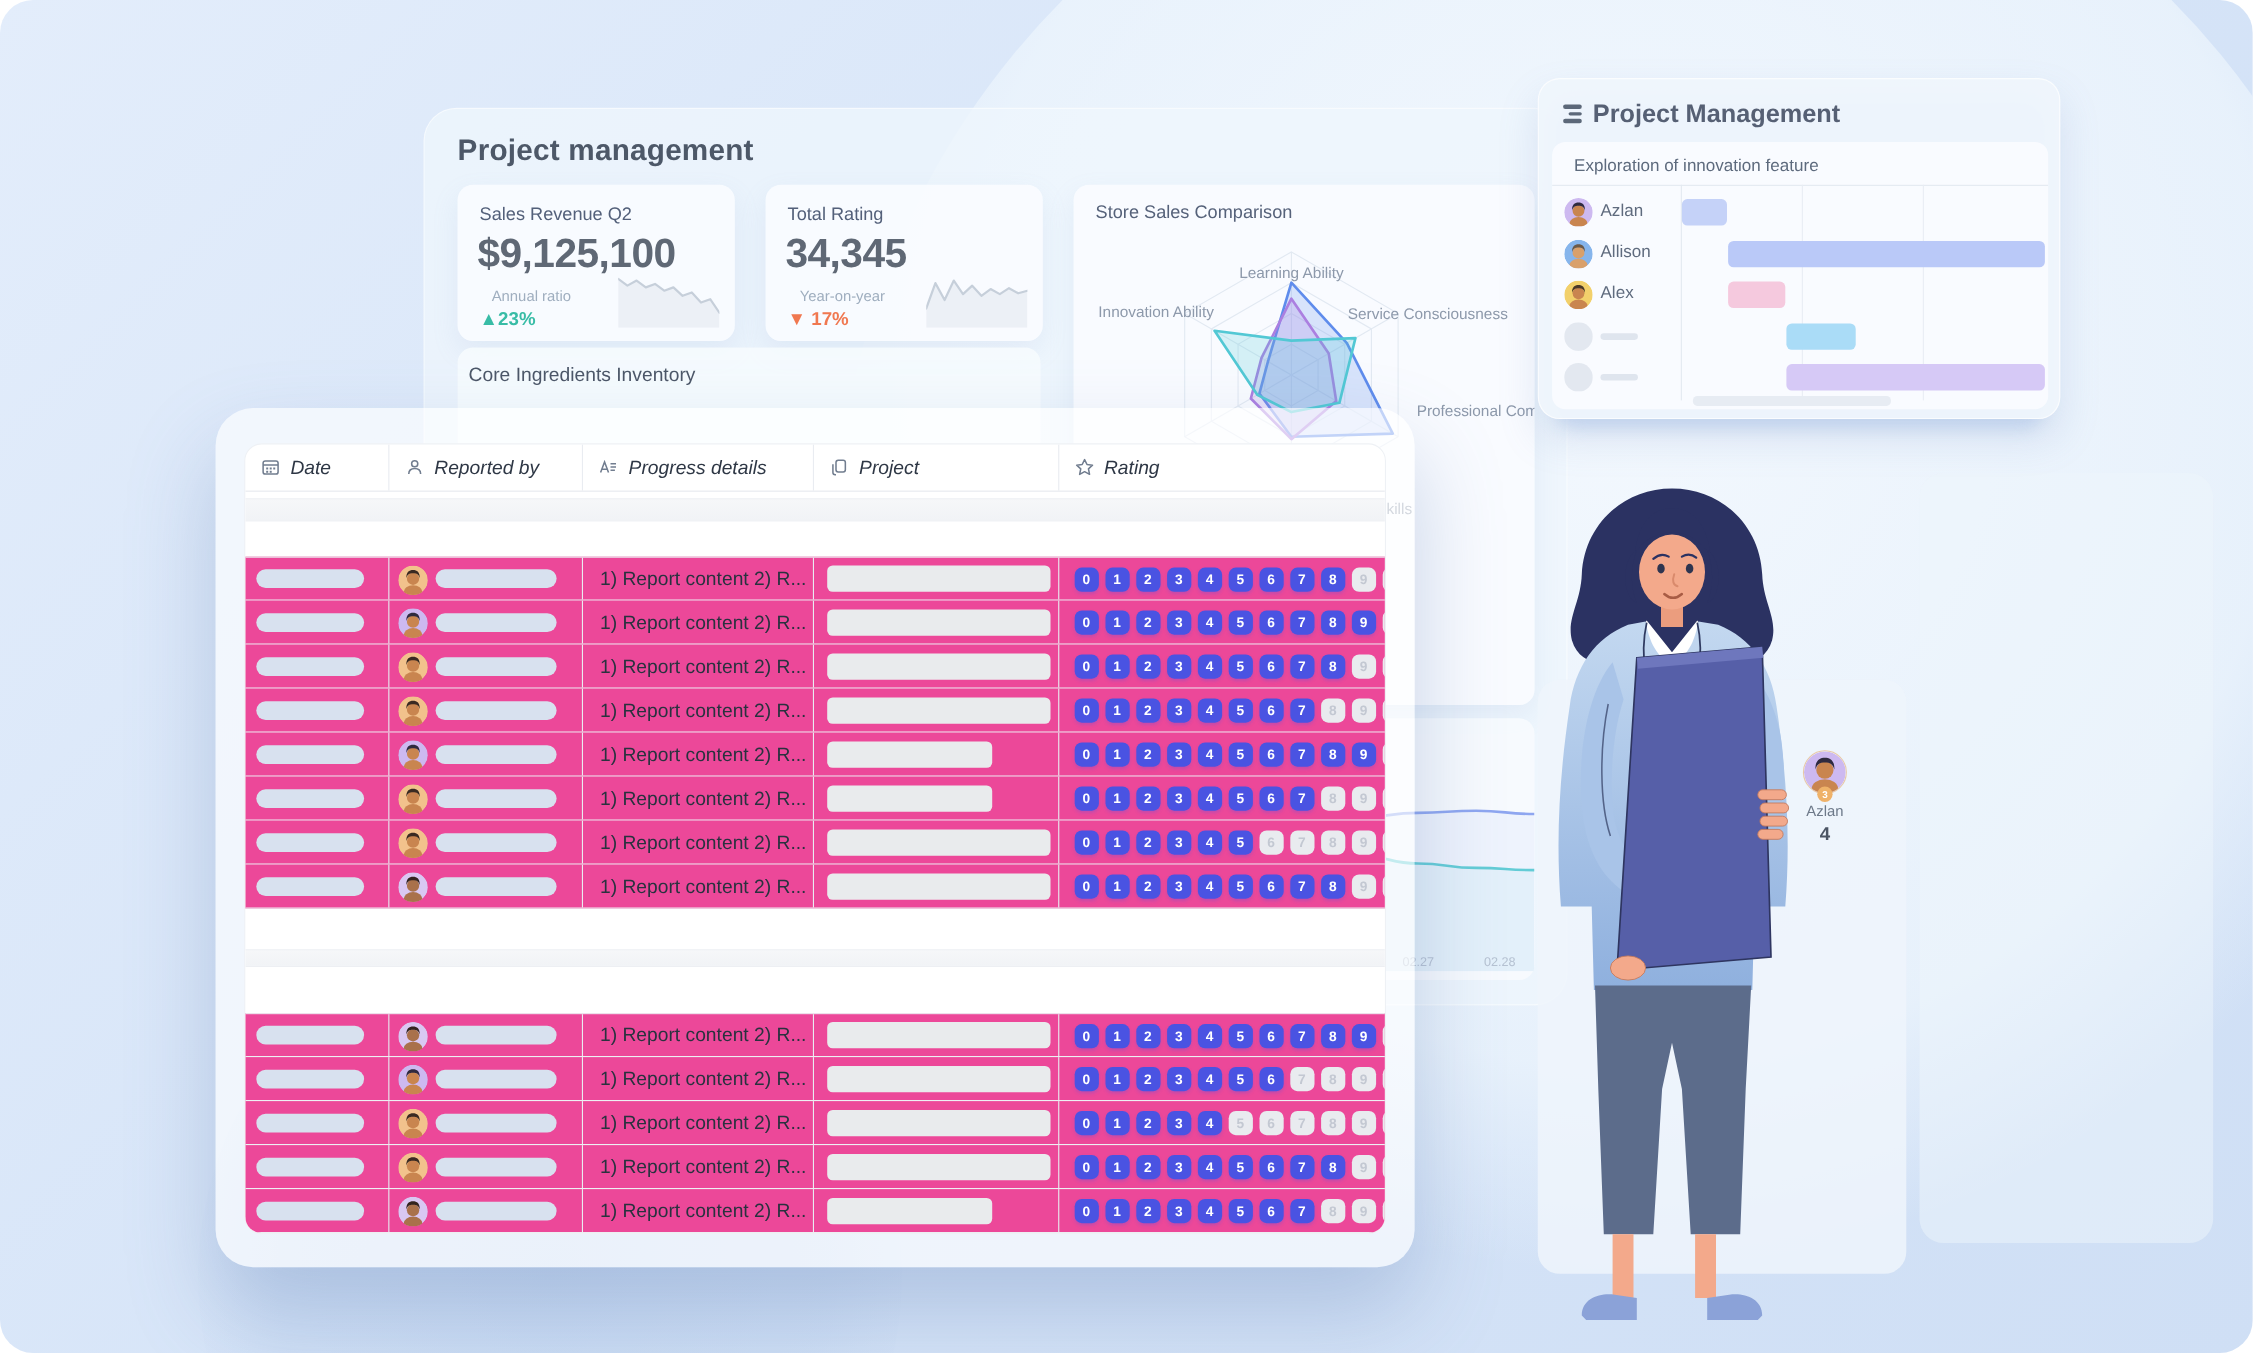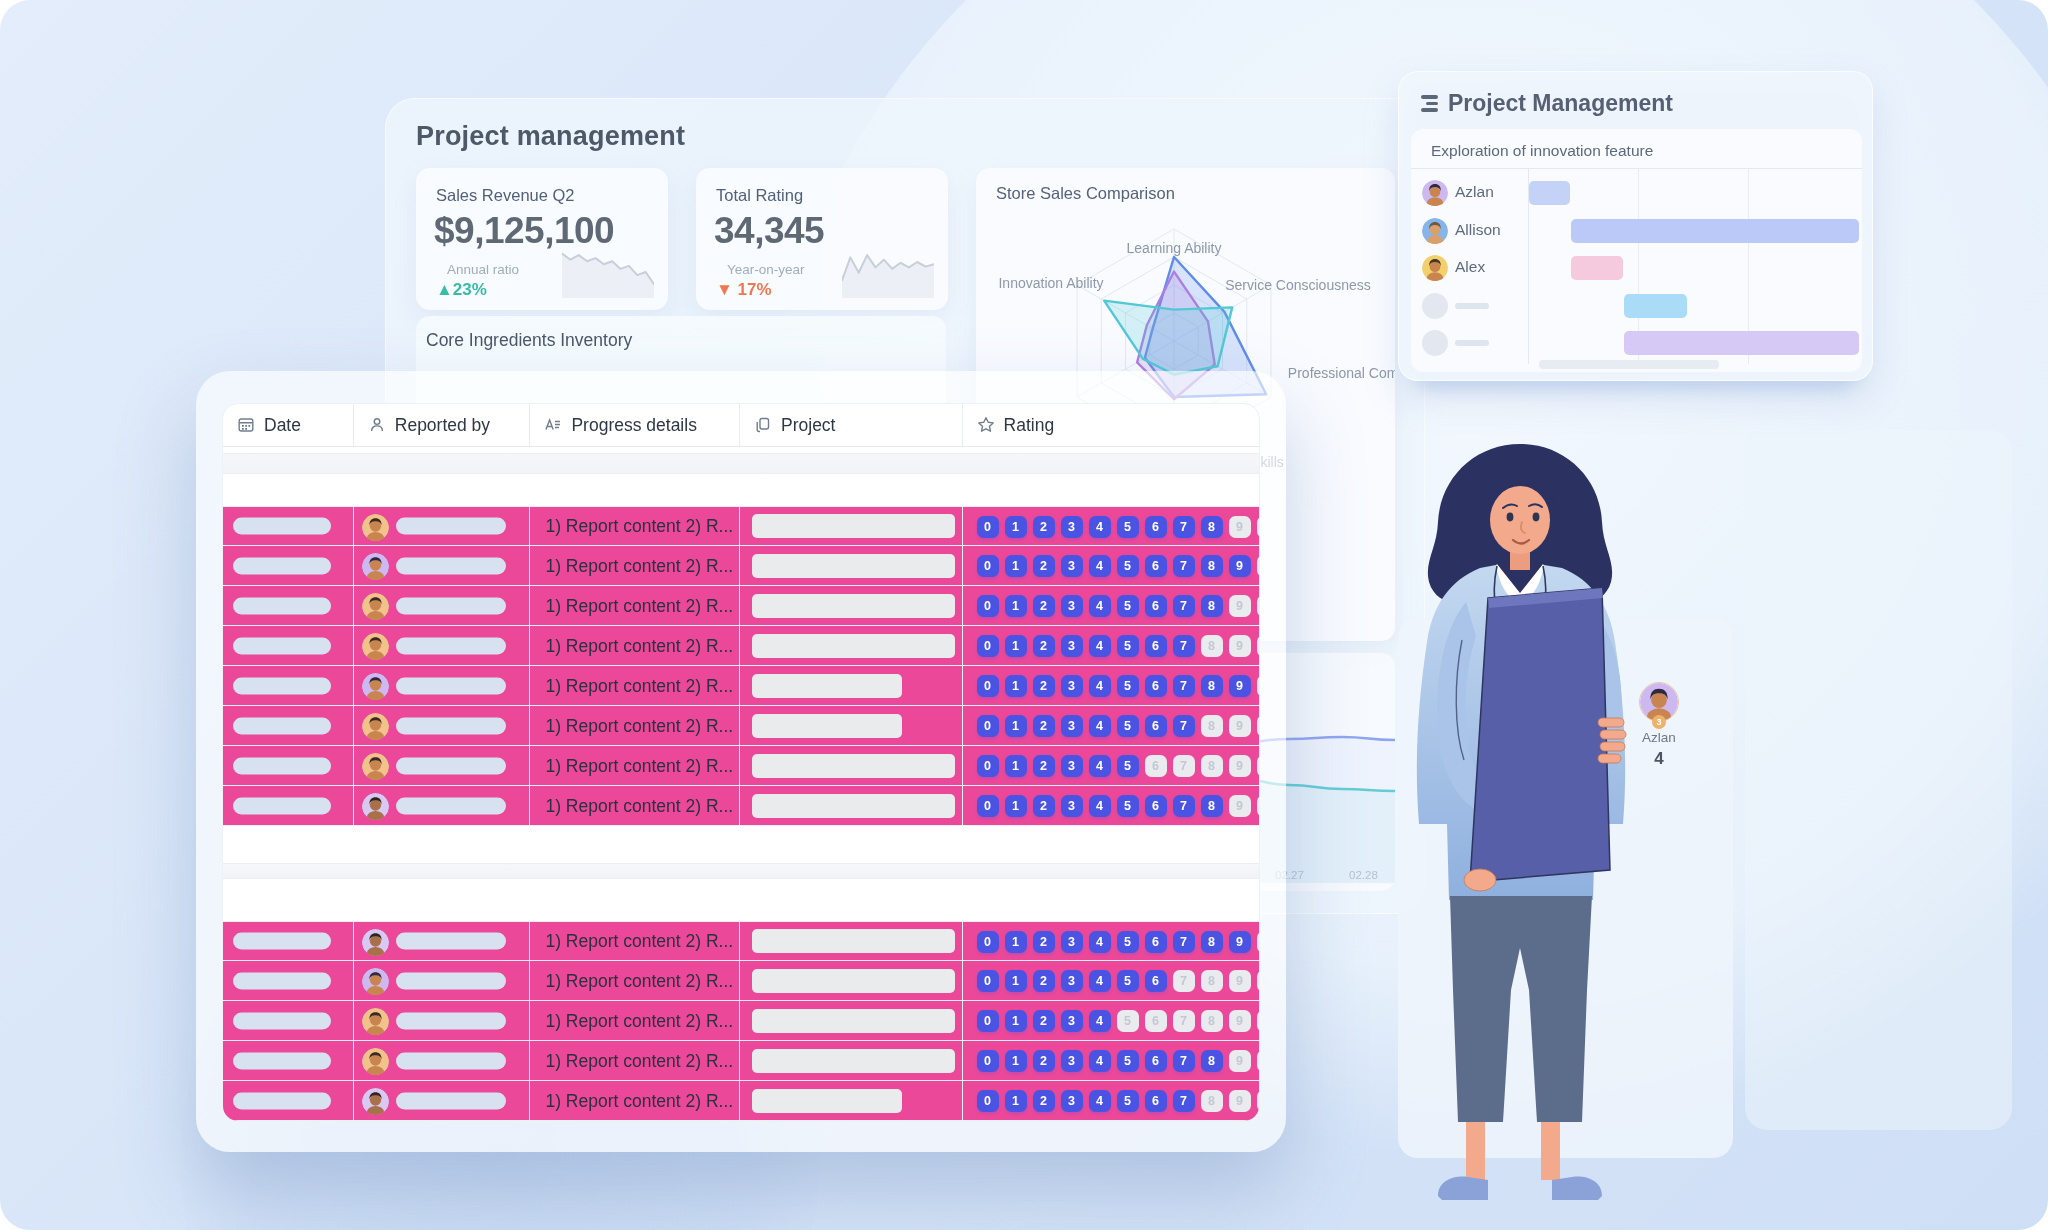--- a/index.html
+++ b/index.html
@@ -82,21 +82,21 @@
     background:rgba(252,253,255,0.65); }
   .leader-metric { height:32px; line-height:32px; text-align:right; padding-right:14px; font-size:14px; color:#a9b4c4;
     border-bottom:1px solid rgba(190,205,225,0.25); }
   .leader-metric:last-child { border-bottom:none; }
 
   
   #table-ring { position:absolute; left:196px; top:371px; width:1090px; height:781px; z-index:30;
     background:rgba(255,255,255,0.62); border-radius:34px; box-shadow:0 40px 80px rgba(96,126,180,0.32); }
   #table-card { position:absolute; left:26px; top:32px; width:1038px; height:719px; background:#ffffff;
     border-radius:16px; border:1px solid #eef1f5; overflow:hidden; }
-  #thead { display:flex; height:43px; border-bottom:1px solid #e6e9ee; }
+  #thead { display:flex; height:43px; border-bottom:1px solid #e6e9ee;font-style:italic; }
   .th { display:flex; align-items:center; gap:9px; padding-left:14px; font-size:17.5px; color:#2e3745;
     border-right:1px solid #e9ecf1; }
   .th:last-child { border-right:none; }
   .spacer-a { height:6px; } .spacer-b { height:32px; } .spacer-c { height:37px; } .spacer-d { height:42px; }
   .band { height:21px; background:linear-gradient(#f6f7f9,#f1f3f6); border-top:1px solid #eceef2; border-bottom:1px solid #eceef2; }
   .band2 { height:16px; }
   .trow { display:flex; height:40px; border-bottom:1px solid #edeff3; background:#ec4899; }
   .trow:first-child { border-top:1px solid #edeff3; }
   .td { position:relative; height:100%; border-right:1px solid #e9ecf1; }
   .td:last-child { border-right:none; }

